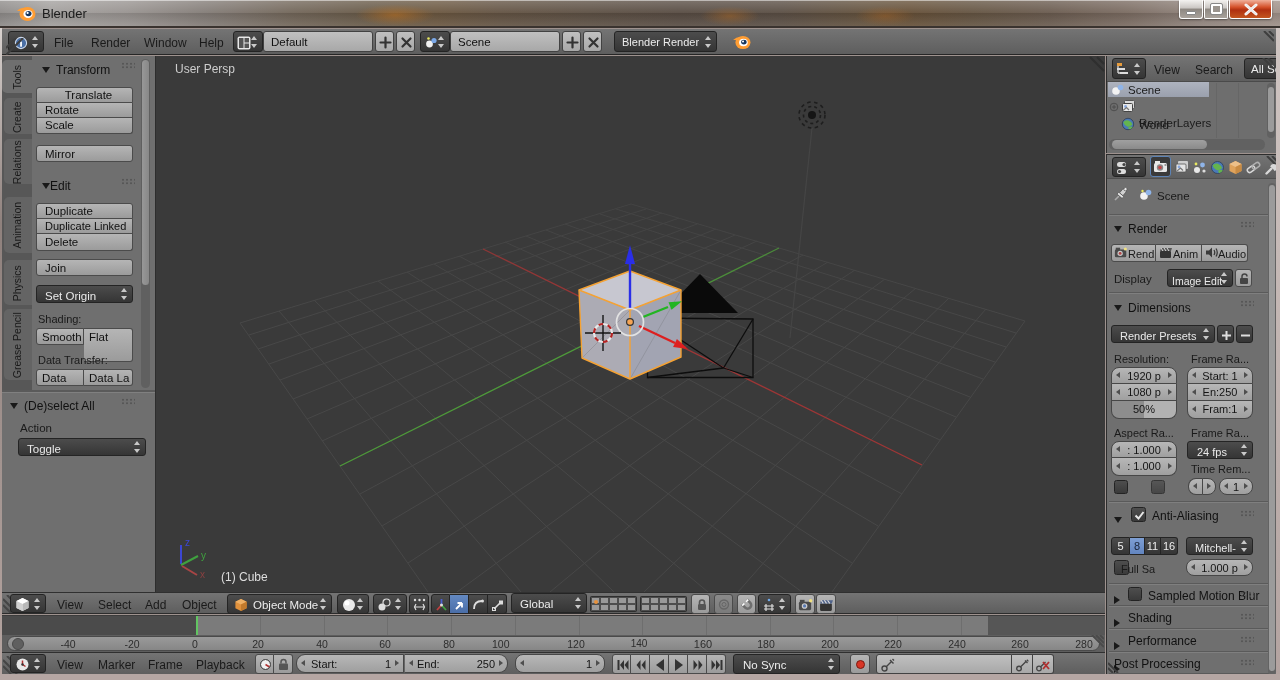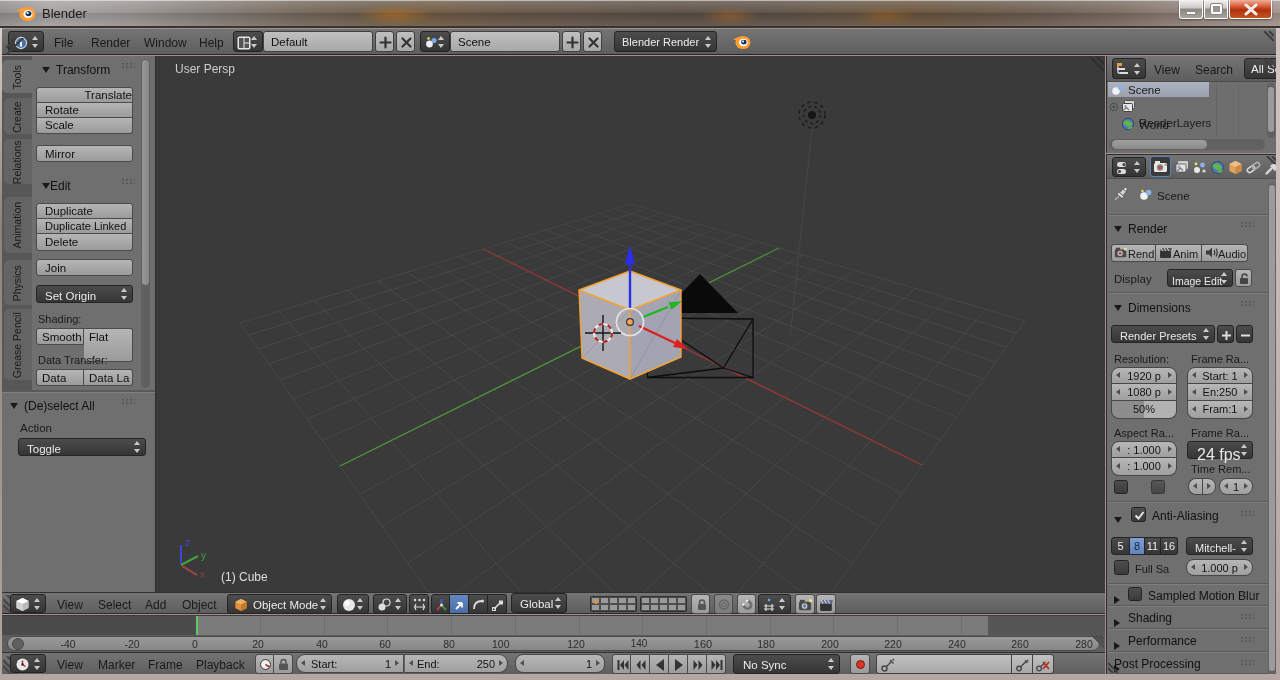--- a/index.html
+++ b/index.html
@@ -160,21 +160,21 @@
     <div class="abs" style="left:2px;top:253px;width:28px;height:71px;background:#646464;border-radius:5px 0 0 5px"></div>
     <div class="abs lbl" style="left:-5px;top:16px;width:40px;text-align:center;transform:rotate(-90deg);font-size:10.5px">Tools</div>
     <div class="abs lbl" style="left:-6px;top:56px;width:42px;text-align:center;transform:rotate(-90deg);font-size:10.5px">Create</div>
     <div class="abs lbl" style="left:-12px;top:101px;width:54px;text-align:center;transform:rotate(-90deg);font-size:10.5px">Relations</div>
     <div class="abs lbl" style="left:-15px;top:164px;width:60px;text-align:center;transform:rotate(-90deg);font-size:10.5px">Animation</div>
     <div class="abs lbl" style="left:-11px;top:222px;width:52px;text-align:center;transform:rotate(-90deg);font-size:10.5px">Physics</div>
     <div class="abs lbl" style="left:-22px;top:284px;width:74px;text-align:center;transform:rotate(-90deg);font-size:10.5px">Grease Pencil</div>
 
     <div class="abs" style="left:40px;top:4px"><span class="tri"></span><span class="ph" style="margin-left:6px">Transform</span></div>
     <div class="abs grip" style="left:119px;top:6px"></div>
-    <div class="abs b" style="left:34px;top:31px;width:97px;height:16px;border-radius:3px 3px 0 0;line-height:15px;text-align:right;padding-left:8px">Translate</div>
+    <div class="abs b" style="left:34px;top:31px;width:97px;height:16px;border-radius:3px 3px 0 0;line-height:15px;text-align:center;padding-left:8px">Translate</div>
     <div class="abs b" style="left:34px;top:47px;width:97px;height:15px;border-radius:0;border-top:none;line-height:14px;text-align:left;padding-left:8px">Rotate</div>
     <div class="abs b" style="left:34px;top:62px;width:97px;height:16px;border-radius:0 0 3px 3px;border-top:none;line-height:15px;text-align:left;padding-left:8px">Scale</div>
     <div class="abs b" style="left:34px;top:89px;width:97px;height:17px;line-height:16px;text-align:left;padding-left:8px">Mirror</div>
 
     <div class="abs" style="left:40px;top:120px"><span class="tri"></span><span class="ph" style="margin-left:0">Edit</span></div>
     <div class="abs grip" style="left:119px;top:122px"></div>
     <div class="abs b" style="left:34px;top:147px;width:97px;height:16px;border-radius:3px 3px 0 0;line-height:15px;text-align:left;padding-left:8px">Duplicate</div>
     <div class="abs b" style="left:34px;top:163px;width:97px;height:15px;border-radius:0;border-top:none;line-height:14px;font-size:11px;text-align:left;padding-left:8px">Duplicate Linked</div>
     <div class="abs b" style="left:34px;top:178px;width:97px;height:17px;border-radius:0 0 3px 3px;border-top:none;line-height:16px;text-align:left;padding-left:8px">Delete</div>
     <div class="abs b" style="left:34px;top:203px;width:97px;height:17px;line-height:16px;text-align:left;padding-left:8px">Join</div>
@@ -500,21 +500,21 @@
     <div class="abs num" style="left:4px;top:229px;width:66px;height:17px;border-radius:0;border-top:none;line-height:16px"><span class="al"></span>1080 p<span class="ar"></span></div>
     <div class="abs num" style="left:4px;top:246px;width:66px;height:18px;border-radius:0 0 8px 8px;border-top:none;line-height:17px;background:linear-gradient(90deg,#8d8d8d 0 50%,#b2b2b2 50%)">50%</div>
     <div class="abs num" style="left:80px;top:212px;width:66px;height:17px;border-radius:8px 8px 0 0;line-height:16px"><span class="al"></span>Start: 1<span class="ar"></span></div>
     <div class="abs num" style="left:80px;top:229px;width:66px;height:17px;border-radius:0;border-top:none;line-height:16px"><span class="al"></span>En:250<span class="ar"></span></div>
     <div class="abs num" style="left:80px;top:246px;width:66px;height:18px;border-radius:0 0 8px 8px;border-top:none;line-height:17px"><span class="al"></span>Fram:1<span class="ar"></span></div>
     <div class="abs lbl" style="left:7px;top:273px">Aspect Ra...</div>
     <div class="abs lbl" style="left:84px;top:273px">Frame Ra...</div>
     <div class="abs num" style="left:4px;top:286px;width:66px;height:17px;border-radius:8px 8px 0 0;line-height:16px"><span class="al"></span>: 1.000<span class="ar"></span></div>
     <div class="abs num" style="left:4px;top:303px;width:66px;height:18px;border-radius:0 0 8px 8px;border-top:none;line-height:17px"><span class="al"></span>: 1.000<span class="ar"></span></div>
     <div class="abs d" style="left:80px;top:286px;width:66px;height:18px">
-        <div class="abs" style="left:9px;top:4px;font-size:16px">24 fps</div>
+        <div class="abs" style="left:9px;top:4px;font-size:11px">24 fps</div>
         <div class="sp"></div>
       </div>
     <div class="abs lbl" style="left:84px;top:309px">Time Rem...</div>
     <div class="abs cb" style="left:7px;top:325px;width:14px;height:14px"></div>
     <div class="abs cb" style="left:44px;top:325px;width:14px;height:14px;opacity:.75"></div>
     <div class="abs num" style="left:81px;top:323px;width:14px;height:17px;border-radius:8px 0 0 8px;border-right:none">
         <span class="al" style="left:4px"></span>
       </div>
     <div class="abs num" style="left:95px;top:323px;width:14px;height:17px;border-radius:0 8px 8px 0">
         <span class="ar" style="right:4px"></span>
@@ -532,21 +532,21 @@
     <div class="abs grip" style="left:133px;top:355px"></div>
     <div class="abs rseg" style="left:4px;top:382px;width:19px;height:18px;border-radius:3px 0 0 3px;line-height:17px">5</div>
     <div class="abs rseg" style="left:23px;top:382px;width:15px;height:18px;border-left:none;background:linear-gradient(#7e9fd4,#6285c0);line-height:17px;color:#1a2438">8</div>
     <div class="abs rseg" style="left:38px;top:382px;width:16px;height:18px;border-left:none;line-height:17px">11</div>
     <div class="abs rseg" style="left:54px;top:382px;width:17px;height:18px;border-left:none;border-radius:0 3px 3px 0;line-height:17px">16</div>
     <div class="abs d" style="left:79px;top:382px;width:67px;height:18px">
         <div class="abs" style="left:8px;top:4px;font-size:11px">Mitchell-</div>
         <div class="sp"></div>
       </div>
     <div class="abs cb" style="left:7px;top:405px;width:15px;height:15px"></div>
-    <div class="abs lbl" style="left:28px;top:409px">Full Sa</div>
+    <div class="abs lbl" style="left:14px;top:409px">Full Sa</div>
     <div class="abs num" style="left:79px;top:404px;width:67px;height:17px;line-height:16px"><span class="al"></span>1.000 p<span class="ar"></span></div>
     <div class="sep" style="left:2px;top:428px;width:164px"></div>
     <div class="abs" style="left:7px;top:435px"><span class="trr"></span></div>
     <div class="abs cb" style="left:21px;top:432px;width:14px;height:14px"></div>
     <div class="abs ph" style="left:41px;top:435px;white-space:nowrap">Sampled Motion Blur</div>
     <div class="abs grip" style="left:133px;top:436px"></div>
     <div class="sep" style="left:2px;top:450px;width:164px"></div>
     <div class="abs" style="left:7px;top:458px"><span class="trr"></span></div>
     <div class="abs ph" style="left:21px;top:457px">Shading</div>
     <div class="abs grip" style="left:133px;top:458px"></div>
@@ -634,21 +634,21 @@
           <circle cx="10.5" cy="3" r="1.5" fill="#ddd"></circle>
         </svg>
       </div>
     <div class="abs d" style="left:486px;top:1px;width:19px;height:20px;border-radius:0 3px 3px 0;border-left:none">
       <svg class="abs" style="left:3px;top:3px" width="13" height="14" viewBox="0 0 13 14">
           <path d="M3 11 L9 5" stroke="#ddd" stroke-width="1.6"></path>
           <rect x="8" y="2.5" width="4" height="4" fill="#ddd"></rect>
           <rect x="1.5" y="9.5" width="3" height="3" fill="none" stroke="#ddd"></rect>
         </svg>
       </div>
-    <div class="abs d" style="left:509px;top:0;width:56px;height:20px">
+    <div class="abs d" style="left:509px;top:0;width:76px;height:20px">
         <div class="abs wlbl" style="left:8px;top:5px;font-size:11.5px">Global</div>
         <div class="sp"></div>
       </div>
 
     <div class="abs" style="left:588px;top:3px;width:47px;height:16px;background:#2e2e2e;border-radius:2px;padding:1px">
       <div style="display:grid;grid-template-columns:repeat(5,9px);grid-template-rows:7px 7px;gap:0">
         <div style="background:#9a9a9a;border:0.5px solid #4e4e4e;position:relative">
             <div style="position:absolute;left:2px;top:1.5px;width:4px;height:4px;border-radius:50%;background:#e8923c"></div>
           </div>
         <div style="background:#9a9a9a;border:.5px solid #4e4e4e"></div>

